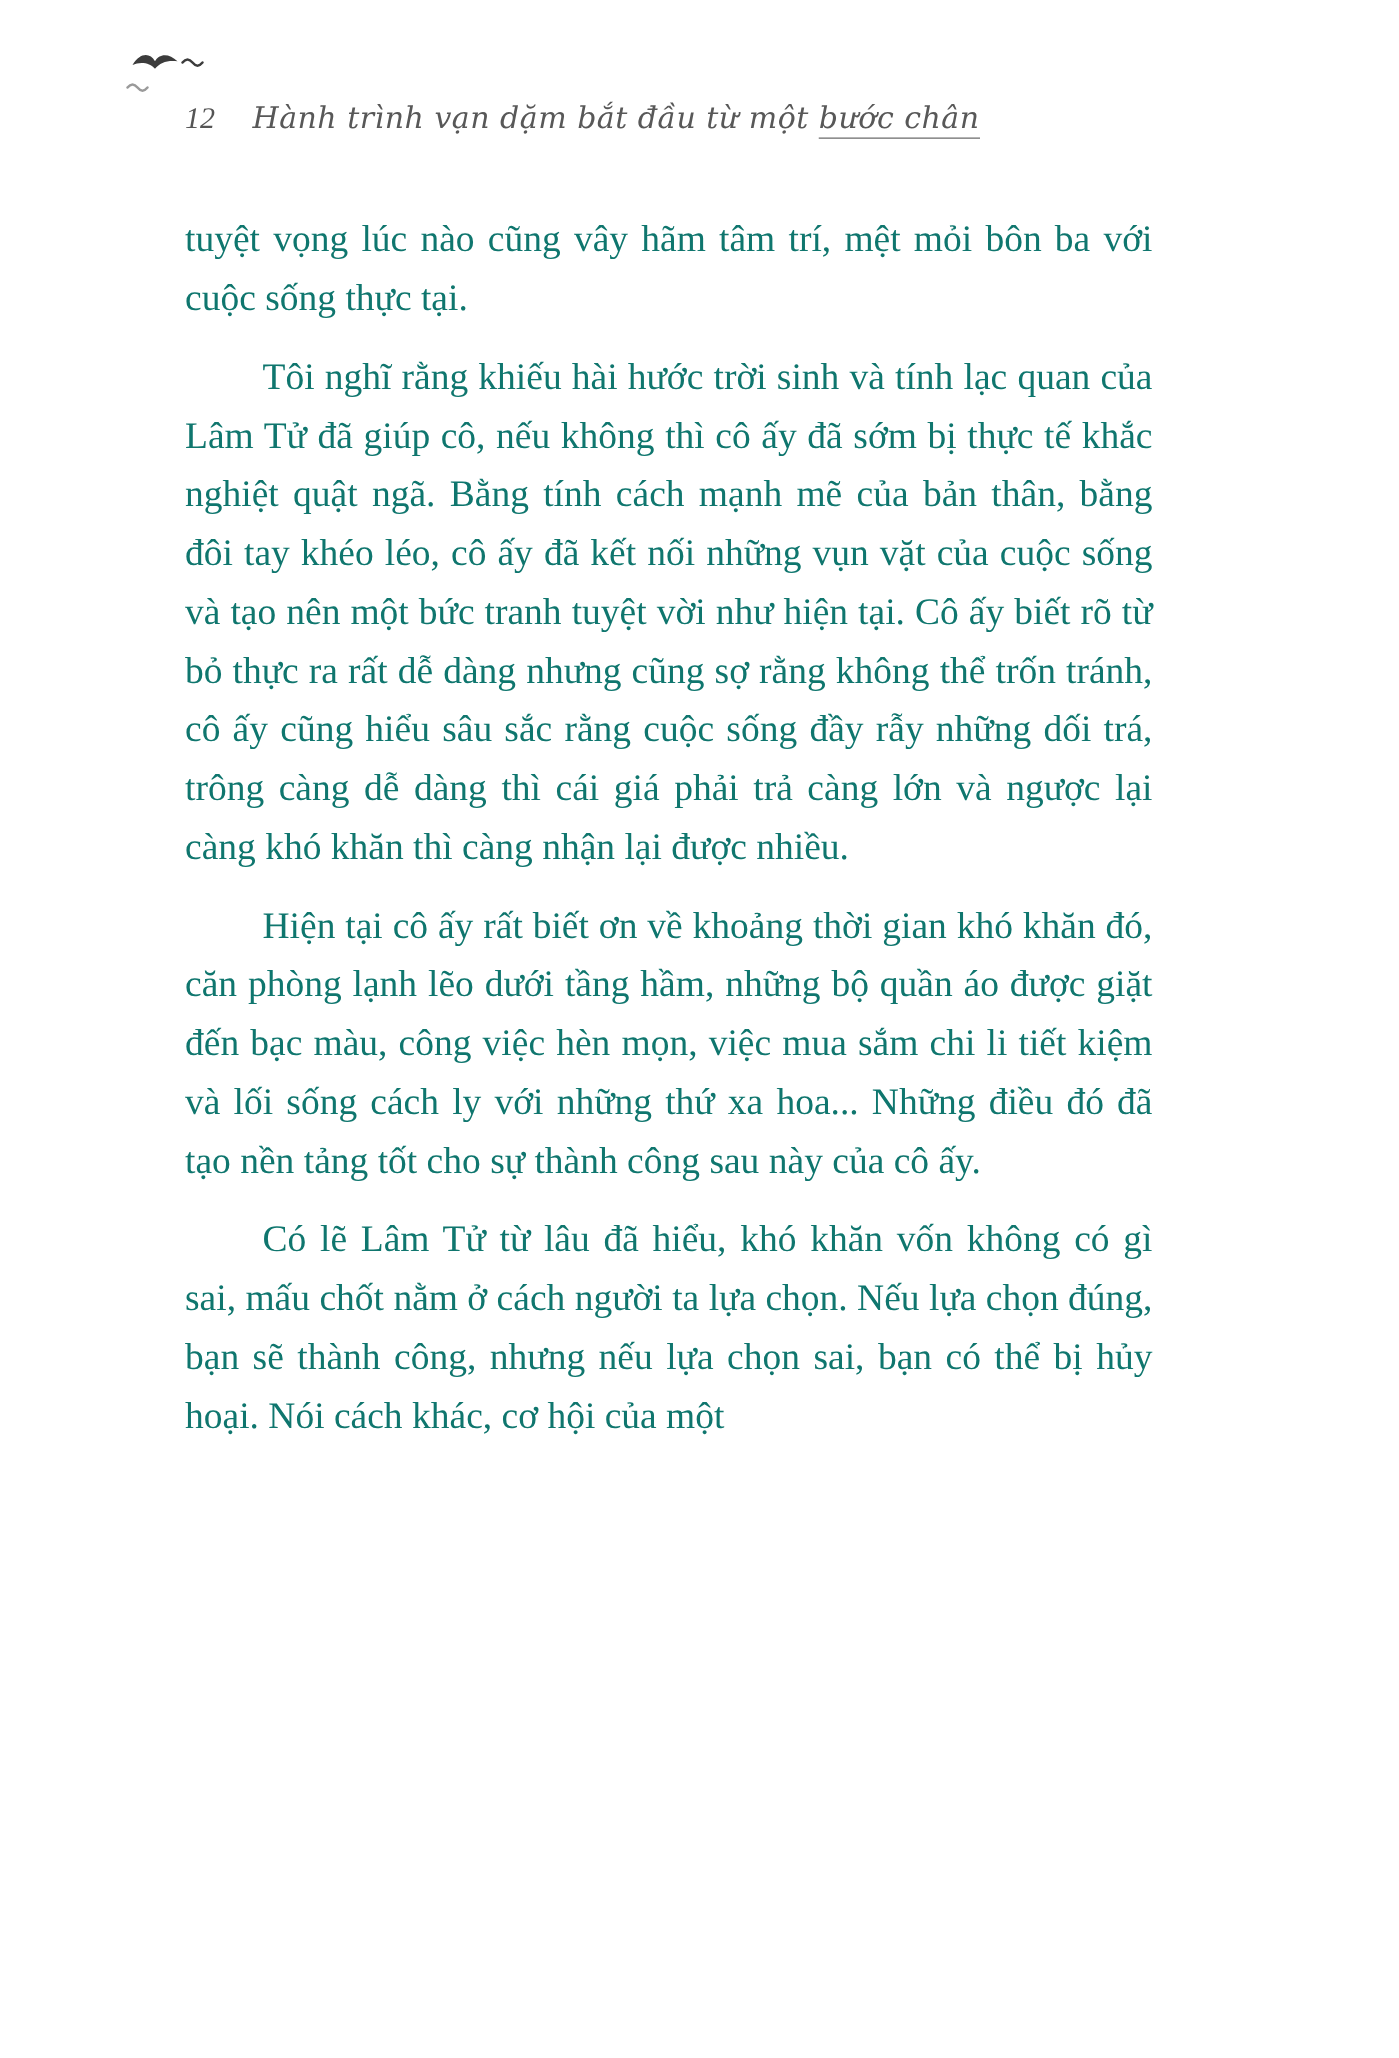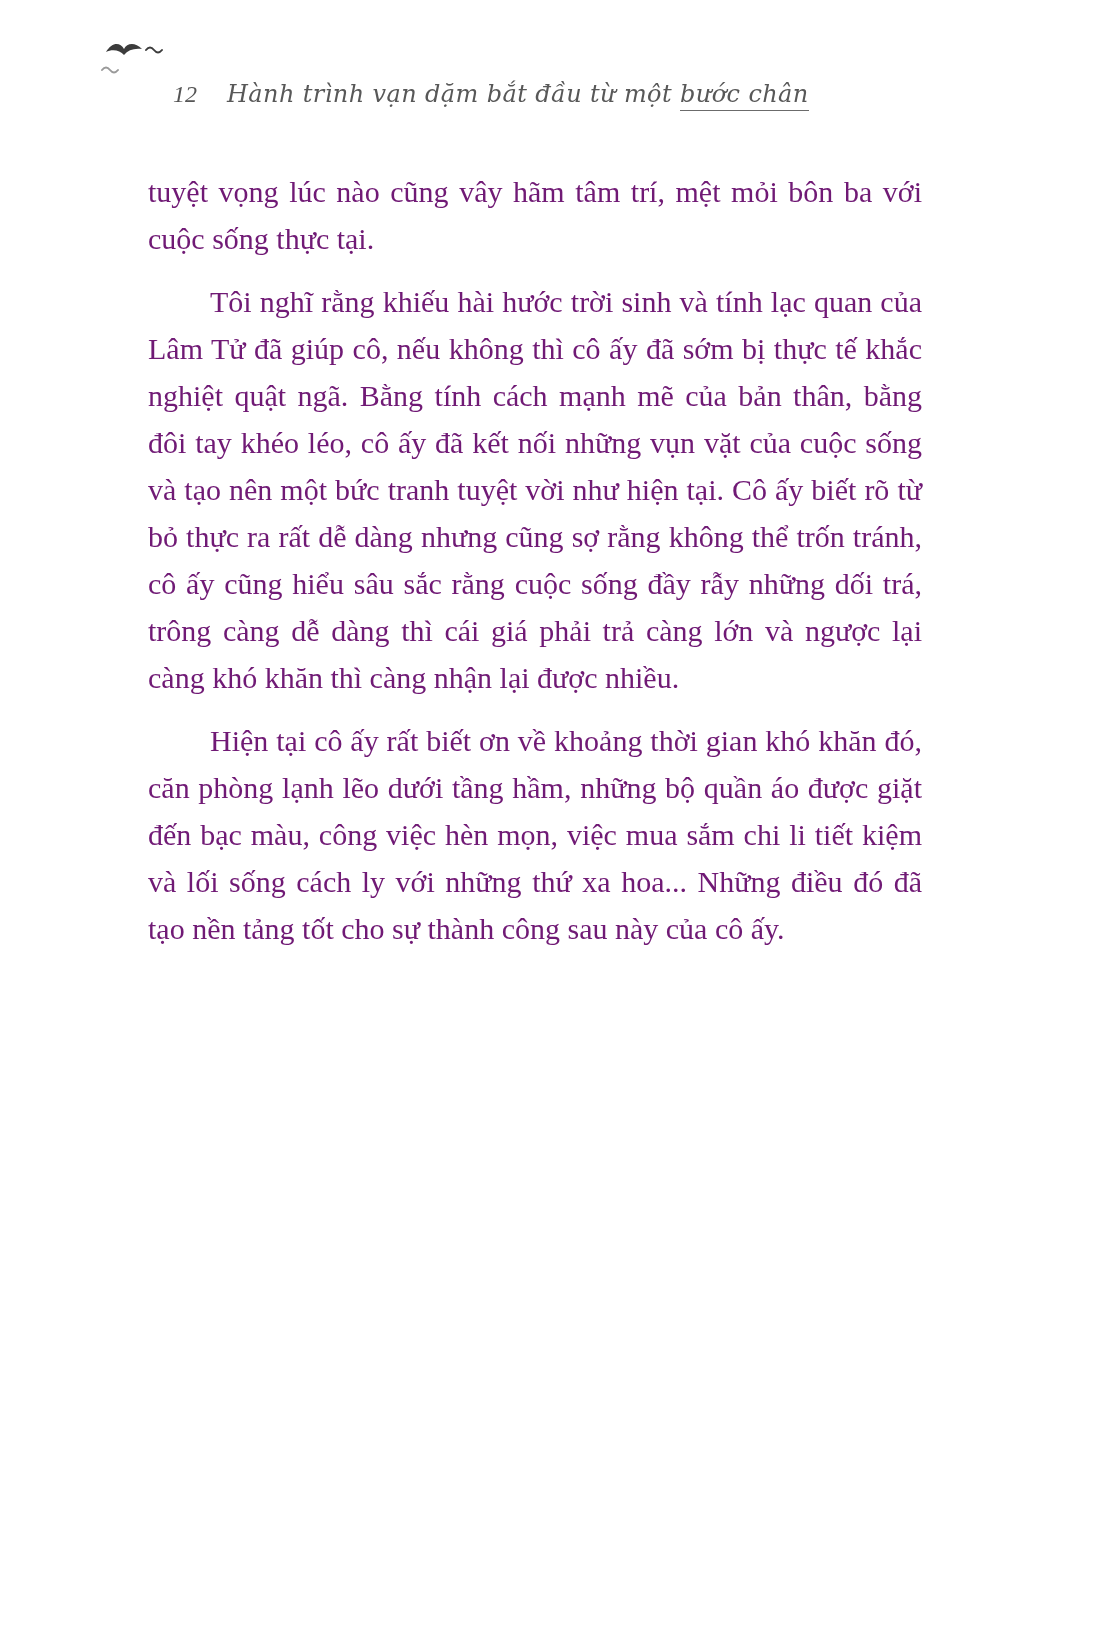--- a/index.html
+++ b/index.html
@@ -20,21 +20,20 @@
     left: 98px;
     top: 36px;
   }
   .running-header {
     position: absolute;
     left: 148px;
     top: 80px;
     white-space: nowrap;
     font-style: italic;
     color: #585858;
-    margin-left: 25px;
   }
   .page-number {
     display: inline-block;
     font-size: 24px;
     margin-right: 30px;
     color: #555555;
   }
   .header-title {
     font-size: 24px;
     letter-spacing: 0.4px;
@@ -45,21 +44,21 @@
     padding-bottom: 2px;
   }
   .page-body {
     position: absolute;
     left: 148px;
     top: 168px;
     width: 774px;
     text-align: justify;
     font-size: 30px;
     line-height: 47px;
-    color: #701a75;
+    color: #0f766e;
     font-family: Liberation Serif, serif;
   }
   .para {
     margin: 0 0 16px 0;
   }
   .para.indent {
     text-indent: 62px;
   }
 </style>
 </head>
@@ -74,13 +73,14 @@
 </div>
 
 <div class="running-header">
   <span class="page-number">12</span><span class="header-title"><span>Hành trình vạn dặm bắt đầu từ một </span><span class="header-emph">bước chân</span></span>
 </div>
 
 <div class="page-body">
     <p class="para">tuyệt vọng lúc nào cũng vây hãm tâm trí, mệt mỏi bôn ba với cuộc sống thực tại.</p>
     <p class="para indent">Tôi nghĩ rằng khiếu hài hước trời sinh và tính lạc quan của Lâm Tử đã giúp cô, nếu không thì cô ấy đã sớm bị thực tế khắc nghiệt quật ngã. Bằng tính cách mạnh mẽ của bản thân, bằng đôi tay khéo léo, cô ấy đã kết nối những vụn vặt của cuộc sống và tạo nên một bức tranh tuyệt vời như hiện tại. Cô ấy biết rõ từ bỏ thực ra rất dễ dàng nhưng cũng sợ rằng không thể trốn tránh, cô ấy cũng hiểu sâu sắc rằng cuộc sống đầy rẫy những dối trá, trông càng dễ dàng thì cái giá phải trả càng lớn và ngược lại càng khó khăn thì càng nhận lại được nhiều.</p>
     <p class="para indent">Hiện tại cô ấy rất biết ơn về khoảng thời gian khó khăn đó, căn phòng lạnh lẽo dưới tầng hầm, những bộ quần áo được giặt đến bạc màu, công việc hèn mọn, việc mua sắm chi li tiết kiệm và lối sống cách ly với những thứ xa hoa... Những điều đó đã tạo nền tảng tốt cho sự thành công sau này của cô ấy.</p>
+    <p class="para indent">Có lẽ Lâm Tử từ lâu đã hiểu, khó khăn vốn không có gì sai, mấu chốt nằm ở cách người ta lựa chọn. Nếu lựa chọn đúng, bạn sẽ thành công, nhưng nếu lựa chọn sai, bạn có thể bị hủy hoại. Nói cách khác, cơ hội của một</p>
   </div>
 
 </body></html>

